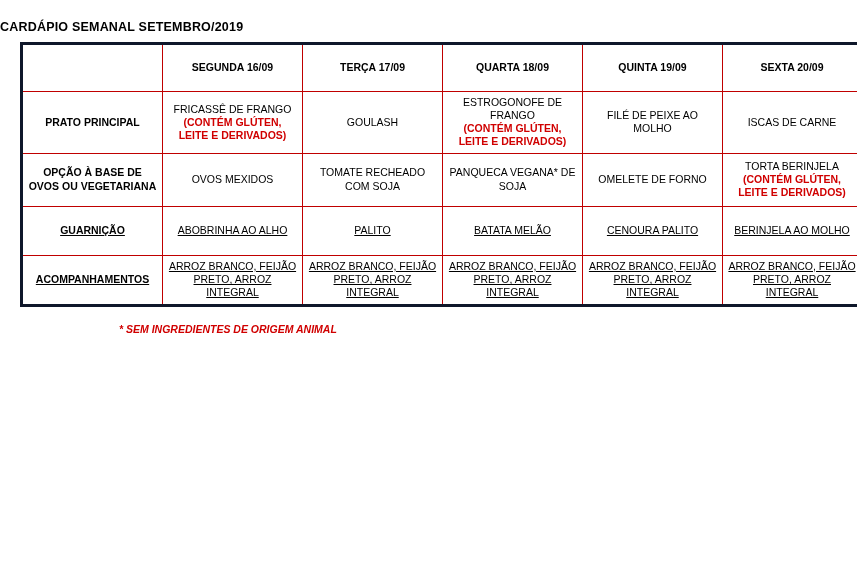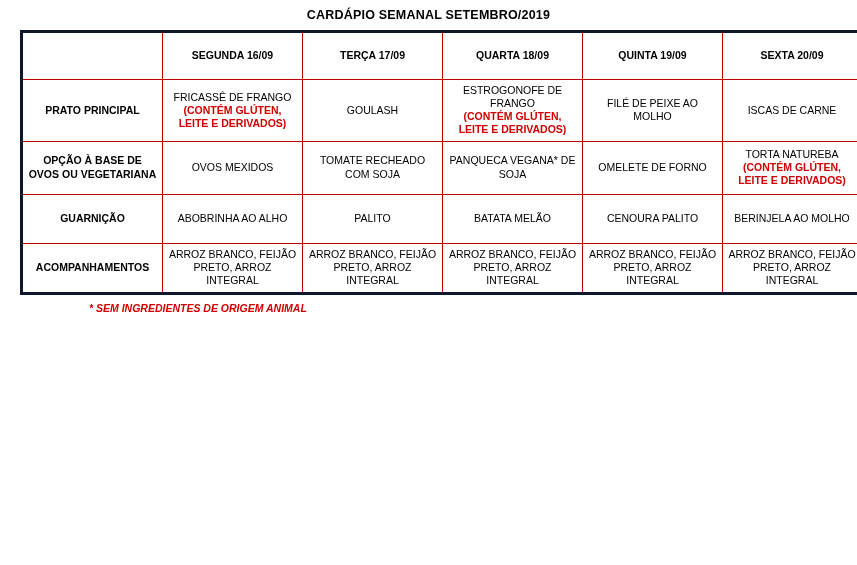--- a/index.html
+++ b/index.html
@@ -17,24 +17,24 @@
   .page {
     position: relative;
     width: 857px;
     height: 565px;
     box-sizing: border-box;
   }
   .title-bar {
     height: 30px;
     display: flex;
     align-items: center;
-    justify-content: center;
     font-size: 12.5px;
     font-weight: bold;
     letter-spacing: 0.2px;
+    margin-top: 12px;
   }
   table.menu {
     border-collapse: collapse;
     table-layout: fixed;
     width: 841px;
     margin: 0 20px;
     border: 3px solid #0f172a;
   }
   table.menu td, table.menu th {
     border: 1px solid #c00000;
@@ -58,29 +58,29 @@
   .corner-cell {
     height: 38px;
   }
   .cell-main { display: block; }
   .allergen {
     display: block;
     color: #d00000;
     font-weight: bold;
   }
   .footnote {
-    margin-top: 7px;
-    padding-left: 89px;
+    margin-top: 16px;
+    padding-left: 119px;
     font-size: 10.5px;
     font-weight: bold;
     font-style: italic;
     color: #d00000;
   }
   .r-tall td { height: 44px; }
-  .r-med td { height: 40px; }
+  .r-med td { height: 40px; text-decoration: underline; }
   .r-short td { height: 28px; }
 </style>
 </head>
 <body>
 
 <div class="page">
 
   <div class="title-bar">
     <span>CARDÁPIO SEMANAL SETEMBRO/2019</span>
   </div>
@@ -142,21 +142,21 @@
         </td>
         <td>
           <span class="cell-main">PANQUECA VEGANA* DE SOJA</span>
           <span class="allergen"></span>
         </td>
         <td>
           <span class="cell-main">OMELETE DE FORNO</span>
           <span class="allergen"></span>
         </td>
         <td>
-          <span class="cell-main">TORTA NATUREBA</span>
+          <span class="cell-main">TORTA BERINJELA</span>
           <span class="allergen">(CONTÉM GLÚTEN, LEITE E DERIVADOS)</span>
         </td>
       </tr>
 
       <tr class="r-med">
         <td class="rowhead-cell">GUARNIÇÃO</td>
         <td>ABOBRINHA AO ALHO</td>
         <td>PALITO</td>
         <td>BATATA MELÃO</td>
         <td>CENOURA PALITO</td>

